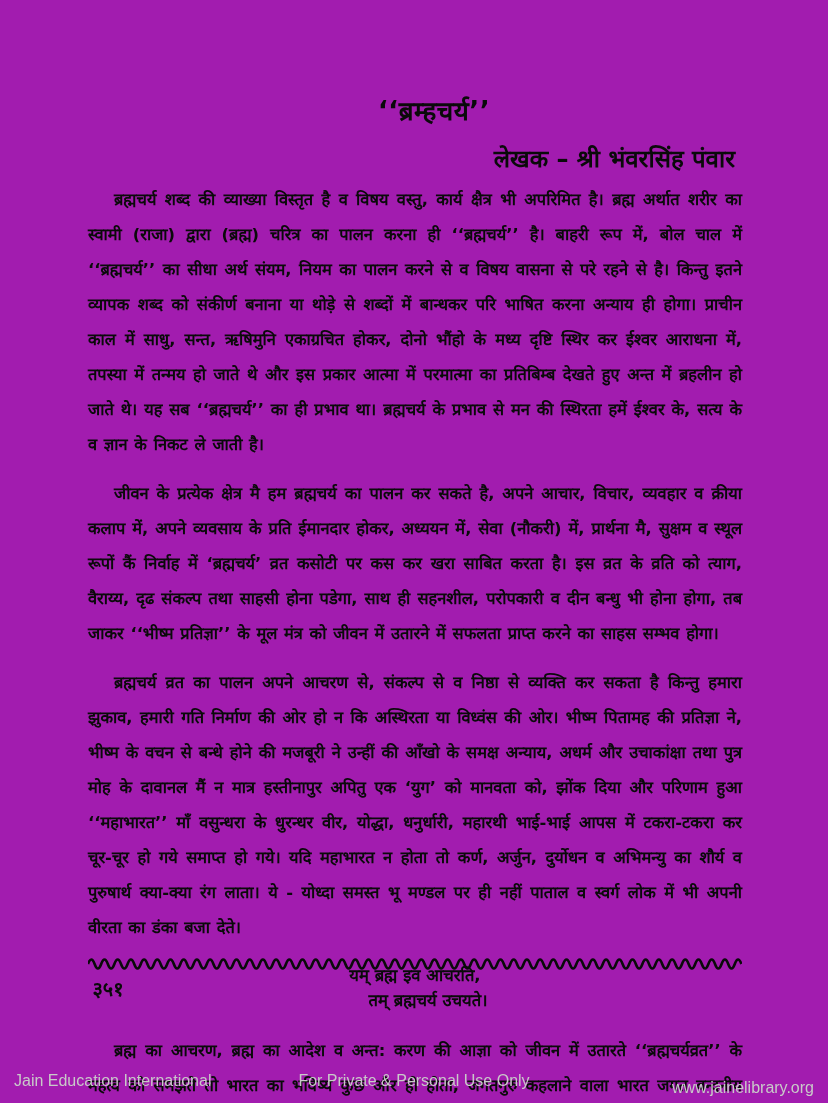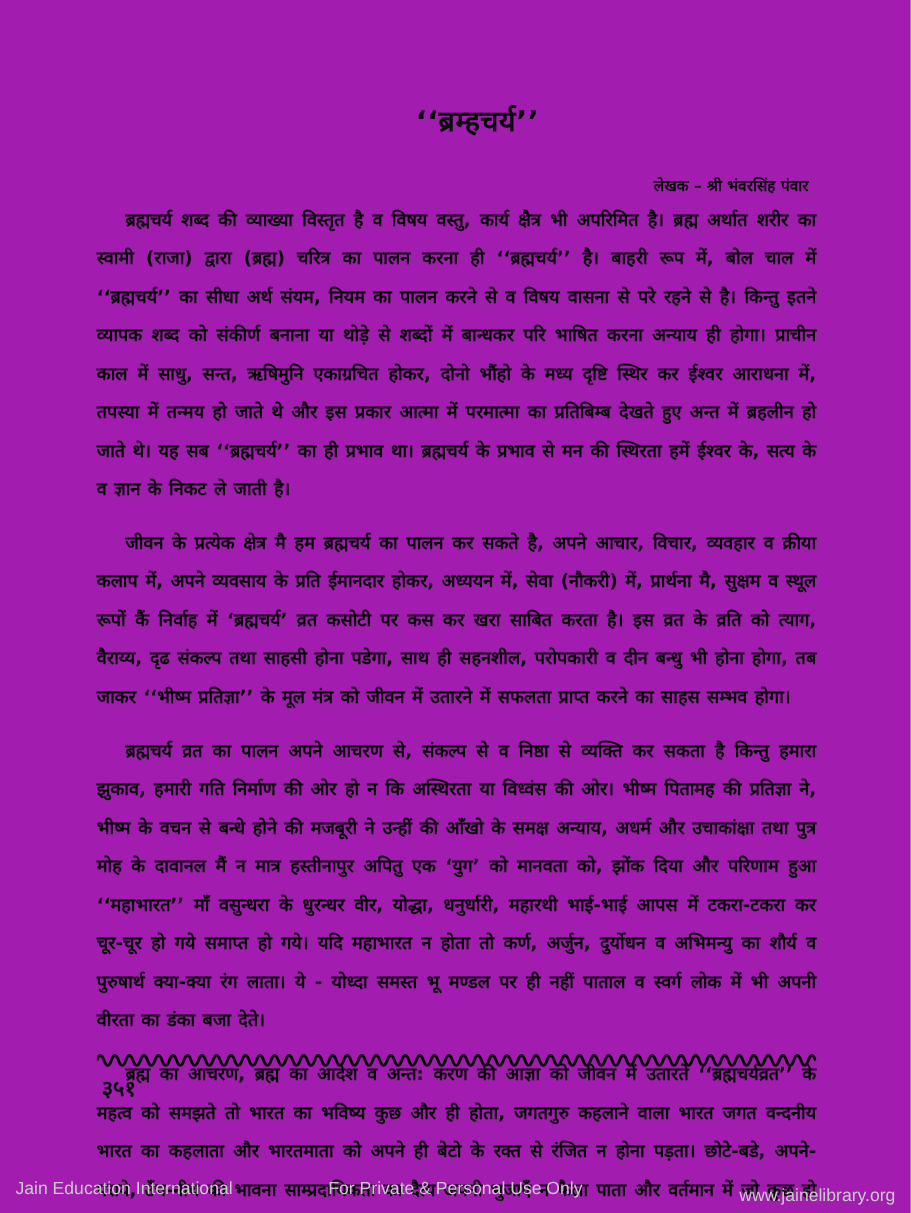--- a/index.html
+++ b/index.html
@@ -33,23 +33,23 @@
   }
   .doc-title {
     text-align: center;
     font-size: 26px;
     font-weight: 700;
     letter-spacing: 0.5px;
     line-height: 1.2;
     padding-left: 40px;
   }
   .author-line {
-    margin-top: 32px;
+    margin-top: 14px;
     text-align: right;
-    font-size: 14px;
+    font-size: 24px;
     font-weight: 700;
     padding-right: 5px;
   }
 
   
   .body-wrap {
     position: absolute;
     left: 88px;
     top: 182px;
     width: 654px;
@@ -158,20 +158,24 @@
   </div>
 
   <div class="body-wrap">
 
     <p class="para">ब्रह्मचर्य शब्द की व्याख्या विस्तृत है व विषय वस्तु, कार्य क्षैत्र भी अपरिमित है। ब्रह्म अर्थात शरीर का स्वामी (राजा) द्वारा (ब्रह्म) चरित्र का पालन करना ही ‘‘ब्रह्मचर्य’’ है। बाहरी रूप में, बोल चाल में ‘‘ब्रह्मचर्य’’ का सीधा अर्थ संयम, नियम का पालन करने से व विषय वासना से परे रहने से है। किन्तु इतने व्यापक शब्द को संकीर्ण बनाना या थोड़े से शब्दों में बान्धकर परि भाषित करना अन्याय ही होगा। प्राचीन काल में साधु, सन्त, ऋषिमुनि एकाग्रचित होकर, दोनो भौंहो के मध्य दृष्टि स्थिर कर ईश्वर आराधना में, तपस्या में तन्मय हो जाते थे और इस प्रकार आत्मा में परमात्मा का प्रतिबिम्ब देखते हुए अन्त में ब्रहलीन हो जाते थे। यह सब ‘‘ब्रह्मचर्य’’ का ही प्रभाव था। ब्रह्मचर्य के प्रभाव से मन की स्थिरता हमें ईश्वर के, सत्य के व ज्ञान के निकट ले जाती है।</p>
 
     <p class="para">जीवन के प्रत्येक क्षेत्र मै हम ब्रह्मचर्य का पालन कर सकते है, अपने आचार, विचार, व्यवहार व क्रीया कलाप में, अपने व्यवसाय के प्रति ईमानदार होकर, अध्ययन में, सेवा (नौकरी) में, प्रार्थना मै, सुक्षम व स्थूल रूपों कैं निर्वाह में ‘ब्रह्मचर्य’ व्रत कसोटी पर कस कर खरा साबित करता है। इस व्रत के व्रति को त्याग, वैराय्य, दृढ संकल्प तथा साहसी होना पडेगा, साथ ही सहनशील, परोपकारी व दीन बन्धु भी होना होगा, तब जाकर ‘‘भीष्म प्रतिज्ञा’’ के मूल मंत्र को जीवन में उतारने में सफलता प्राप्त करने का साहस सम्भव होगा।</p>
 
     <p class="para">ब्रह्मचर्य व्रत का पालन अपने आचरण से, संकल्प से व निष्ठा से व्यक्ति कर सकता है किन्तु हमारा झुकाव, हमारी गति निर्माण की ओर हो न कि अस्थिरता या विध्वंस की ओर। भीष्म पितामह की प्रतिज्ञा ने, भीष्म के वचन से बन्धे होने की मजबूरी ने उन्हीं की आँखो के समक्ष अन्याय, अधर्म और उचाकांक्षा तथा पुत्र मोह के दावानल मैं न मात्र हस्तीनापुर अपितु एक ‘युग’ को मानवता को, झोंक दिया और परिणाम हुआ ‘‘महाभारत’’ माँ वसुन्धरा के धुरन्धर वीर, योद्धा, धनुर्धारी, महारथी भाई-भाई आपस में टकरा-टकरा कर चूर-चूर हो गये समाप्त हो गये। यदि महाभारत न होता तो कर्ण, अर्जुन, दुर्योधन व अभिमन्यु का शौर्य व पुरुषार्थ क्या-क्या रंग लाता। ये - योध्दा समस्त भू मण्डल पर ही नहीं पाताल व स्वर्ग लोक में भी अपनी वीरता का डंका बजा देते।</p>
 
+    <div class="verse">
+      <span class="vline v1">यम् ब्रह्म इव आचरति,</span>
+      <span class="vline v2">तम् ब्रह्मचर्य उचयते।</span>
+    </div>
 
     <p class="para last-full">ब्रह्म का आचरण, ब्रह्म का आदेश व अन्त: करण की आज्ञा को जीवन में उतारते ‘‘ब्रह्मचर्यव्रत’’ के महत्व को समझते तो भारत का भविष्य कुछ और ही होता, जगतगुरु कहलाने वाला भारत जगत वन्दनीय भारत का कहलाता और भारतमाता को अपने ही बेटो के रक्त से रंजित न होना पड़ता। छोटे-बडे, अपने-पराये, उँच-नीच की भावना साम्प्रदायिकता का दैत्य अपनी भुजाएँ न फैला पाता और वर्तमान में जो कुछ हो रहा है न होता क्यों कि भूतकाल ही</p>
 
   </div>
 
   <div class="wavy-divider">
     <svg width="654" height="18" viewBox="0 0 654 18" preserveAspectRatio="none">
       <path d="M0,11 Q3.3,2 6.6,11 T13.2,11 T19.8,11 T26.4,11 T33,11 T39.6,11 T46.2,11 T52.8,11 T59.4,11 T66,11 T72.6,11 T79.2,11 T85.8,11 T92.4,11 T99,11 T105.6,11 T112.2,11 T118.8,11 T125.4,11 T132,11 T138.6,11 T145.2,11 T151.8,11 T158.4,11 T165,11 T171.6,11 T178.2,11 T184.8,11 T191.4,11 T198,11 T204.6,11 T211.2,11 T217.8,11 T224.4,11 T231,11 T237.6,11 T244.2,11 T250.8,11 T257.4,11 T264,11 T270.6,11 T277.2,11 T283.8,11 T290.4,11 T297,11 T303.6,11 T310.2,11 T316.8,11 T323.4,11 T330,11 T336.6,11 T343.2,11 T349.8,11 T356.4,11 T363,11 T369.6,11 T376.2,11 T382.8,11 T389.4,11 T396,11 T402.6,11 T409.2,11 T415.8,11 T422.4,11 T429,11 T435.6,11 T442.2,11 T448.8,11 T455.4,11 T462,11 T468.6,11 T475.2,11 T481.8,11 T488.4,11 T495,11 T501.6,11 T508.2,11 T514.8,11 T521.4,11 T528,11 T534.6,11 T541.2,11 T547.8,11 T554.4,11 T561,11 T567.6,11 T574.2,11 T580.8,11 T587.4,11 T594,11 T600.6,11 T607.2,11 T613.8,11 T620.4,11 T627,11 T633.6,11 T640.2,11 T646.8,11 T653.4,11" fill="none" stroke="#0a0a0a" stroke-width="2.6"></path>
     </svg>
   </div>

